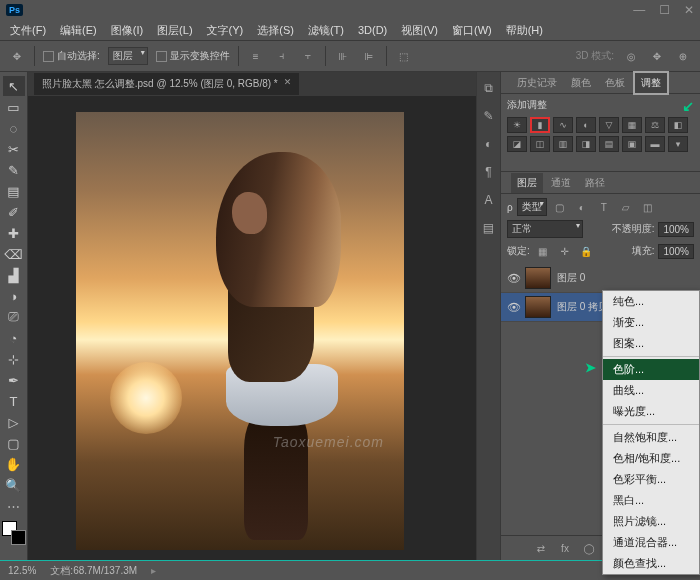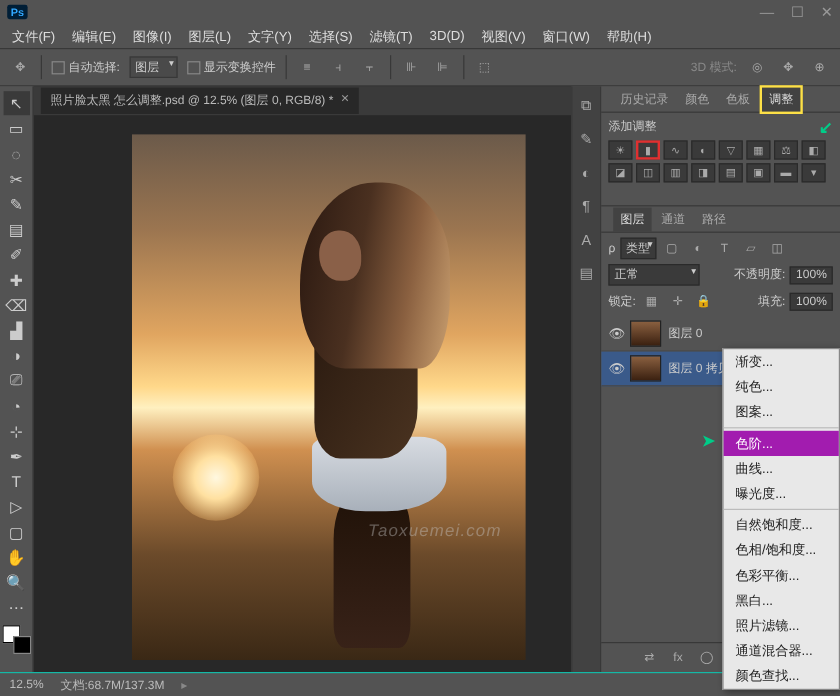--- a/index.html
+++ b/index.html
@@ -16,54 +16,54 @@
 .dd:after{content:"▾";position:absolute;right:2px;top:0;font-size:8px}
 .iconbtn{width:18px;height:18px;display:flex;align-items:center;justify-content:center;color:#aaa}
 .main{display:flex;height:488px}
 .toolbar{width:28px;background:#535353;border-right:1px solid #383838;display:flex;flex-direction:column;align-items:center;padding-top:4px;gap:1px}
 .toolbar .tool{width:22px;height:20px;display:flex;align-items:center;justify-content:center;color:#ccc;font-size:13px;position:relative}
 .toolbar .tool.active{background:#3a3a3a}
 .canvas-area{flex:1;background:#282828;display:flex;flex-direction:column}
 .tabbar{height:24px;background:#3a3a3a;display:flex;align-items:center;padding-left:6px;font-size:10px;color:#bbb}
 .tab{padding:4px 8px;background:#282828;display:flex;align-items:flex-start;gap:6px}
 .tab .x{font-size:9px;color:#999}
-.canvas{flex:1;display:flex;align-items:flex-start;justify-content:center;padding:16px 4px 0 48px;position:relative}
+.canvas{flex:1;display:flex;align-items:flex-start;justify-content:flex-start;padding:16px 4px 0 48px;position:relative}
 .photo{width:328px;height:438px;background:linear-gradient(180deg,#6b5a4a 0%,#9b7550 18%,#e0a560 38%,#ffd88a 48%,#fff0c0 52%,#d09050 60%,#6b4a2a 80%,#3a2815 100%);position:relative;overflow:hidden}
 .sun{position:absolute;left:34px;top:250px;width:72px;height:72px;background:radial-gradient(circle,#fff8e0 0%,#ffe0a0 35%,rgba(255,200,120,.3) 70%,transparent 100%);border-radius:50%}
 .figure{position:absolute;left:130px;top:40px;width:155px;height:380px}
 .hair{position:absolute;left:10px;top:0;width:125px;height:155px;background:linear-gradient(100deg,#2a1810 0%,#4a3020 40%,#8a6040 70%,#caa070 100%);border-radius:50% 45% 20% 30%/55% 45% 40% 40%}
 .face{position:absolute;left:26px;top:40px;width:35px;height:42px;background:#8a6048;border-radius:45% 50% 40% 50%}
 .torso{position:absolute;left:22px;top:110px;width:86px;height:120px;background:linear-gradient(120deg,#2a1a10,#4a3320);border-radius:20% 30% 35% 25%}
 .skirt{position:absolute;left:20px;top:212px;width:112px;height:62px;background:linear-gradient(180deg,#d8dce2,#a8b0ba);border-radius:15% 20% 45% 40%}
 .legs{position:absolute;left:38px;top:258px;width:64px;height:130px;background:linear-gradient(180deg,#201208,#382218);border-radius:30% 25% 15% 15%}
 .watermark{position:absolute;right:20px;bottom:100px;color:rgba(200,200,200,.4);font-size:14px;font-style:italic;letter-spacing:1px}
 .statusbar{height:20px;background:#535353;border-top:1px solid #14b8a6;display:flex;align-items:center;padding:0 8px;font-size:10px;gap:14px;color:#bbb}
 .dock{width:24px;background:#424242;border-left:1px solid #383838;display:flex;flex-direction:column;align-items:center;padding-top:8px;gap:12px}
 .dock .di{width:16px;height:16px;color:#aaa;display:flex;align-items:center;justify-content:center;font-size:12px}
 .panels{width:200px;background:#535353;border-left:1px solid #383838;display:flex;flex-direction:column;font-size:10px}
 .ptabs{height:22px;display:flex;align-items:center;border-bottom:1px solid #383838;padding-left:10px;gap:2px}
 .ptab{padding:3px 6px;color:#aaa}
 .ptab.active{background:#424242;color:#ddd}
-.ptab.hl{border:2px solid #fde047}
+.ptab.hl{border:2px solid #a3a3a3}
 .psect{padding:4px 6px;border-bottom:1px solid #383838}
 .adjrow{display:flex;gap:3px;margin:3px 0}
 .adjicon{width:20px;height:16px;background:#3a3a3a;border:1px solid #2a2a2a;display:flex;align-items:center;justify-content:center;font-size:9px;color:#aaa}
 .adjicon.hl{border:2px solid #e03030}
 .arrow-green{color:#0c8;font-size:14px;font-weight:bold}
 .lprops{padding:4px 6px;display:flex;flex-direction:column;gap:4px}
 .lrow{display:flex;align-items:center;gap:4px;font-size:10px}
 .lrow .field{background:#3a3a3a;border:1px solid #2a2a2a;padding:1px 4px;flex:0 0 auto}
 .layers{flex:1;overflow:hidden}
 .layer{display:flex;align-items:center;padding:3px 6px;gap:6px;border-bottom:1px solid #484848}
 .layer.sel{background:#3a5a8a}
 .eye{width:12px;font-size:11px}
 .thumb{width:26px;height:22px;background:linear-gradient(#8a6040,#3a2010);border:1px solid #222}
 .ctxmenu{position:absolute;right:0;top:290px;width:98px;background:#e8e8e8;border:1px solid #888;box-shadow:2px 2px 6px rgba(0,0,0,.4);color:#222;font-size:11px;z-index:50}
 .ctxmenu .mi{padding:3px 10px;white-space:nowrap}
-.ctxmenu .mi.hl{background:#a21caf;color:#fff}
+.ctxmenu .mi.hl{background:#14532d;color:#fff}
 .ctxmenu .msep{height:1px;background:#bbb;margin:2px 0}
 .redcirc{position:absolute;border:2px solid #e03030;border-radius:50%}
 .greentri{position:absolute;color:#0c8;font-size:13px;font-weight:bold}
 .swatches{width:24px;height:24px;position:relative;margin-top:4px}
 .swatches .fg{width:15px;height:15px;background:#fff;border:1px solid #000;position:absolute;top:0;left:0}
 .swatches .bg{width:15px;height:15px;background:#000;border:1px solid #888;position:absolute;bottom:0;right:0}
 </style>
 </head>
 <body>
 
@@ -258,22 +258,22 @@
   </div>
 </div>
 
 <div class="statusbar">
   <span>12.5%</span>
   <span>文档:68.7M/137.3M</span>
   <span style="color:#888">▸</span>
 </div>
 
 <div class="ctxmenu" id="ctxmenu">
+    <div class="mi">纯色...</div>
     <div class="mi">渐变...</div>
-    <div class="mi">纯色...</div>
     <div class="mi">图案...</div>
     <div class="msep"></div>
     <div class="mi hl">色阶...</div>
     <div class="mi">曲线...</div>
     <div class="mi">曝光度...</div>
     <div class="msep"></div>
     <div class="mi">自然饱和度...</div>
     <div class="mi">色相/饱和度...</div>
     <div class="mi">色彩平衡...</div>
     <div class="mi">黑白...</div>

